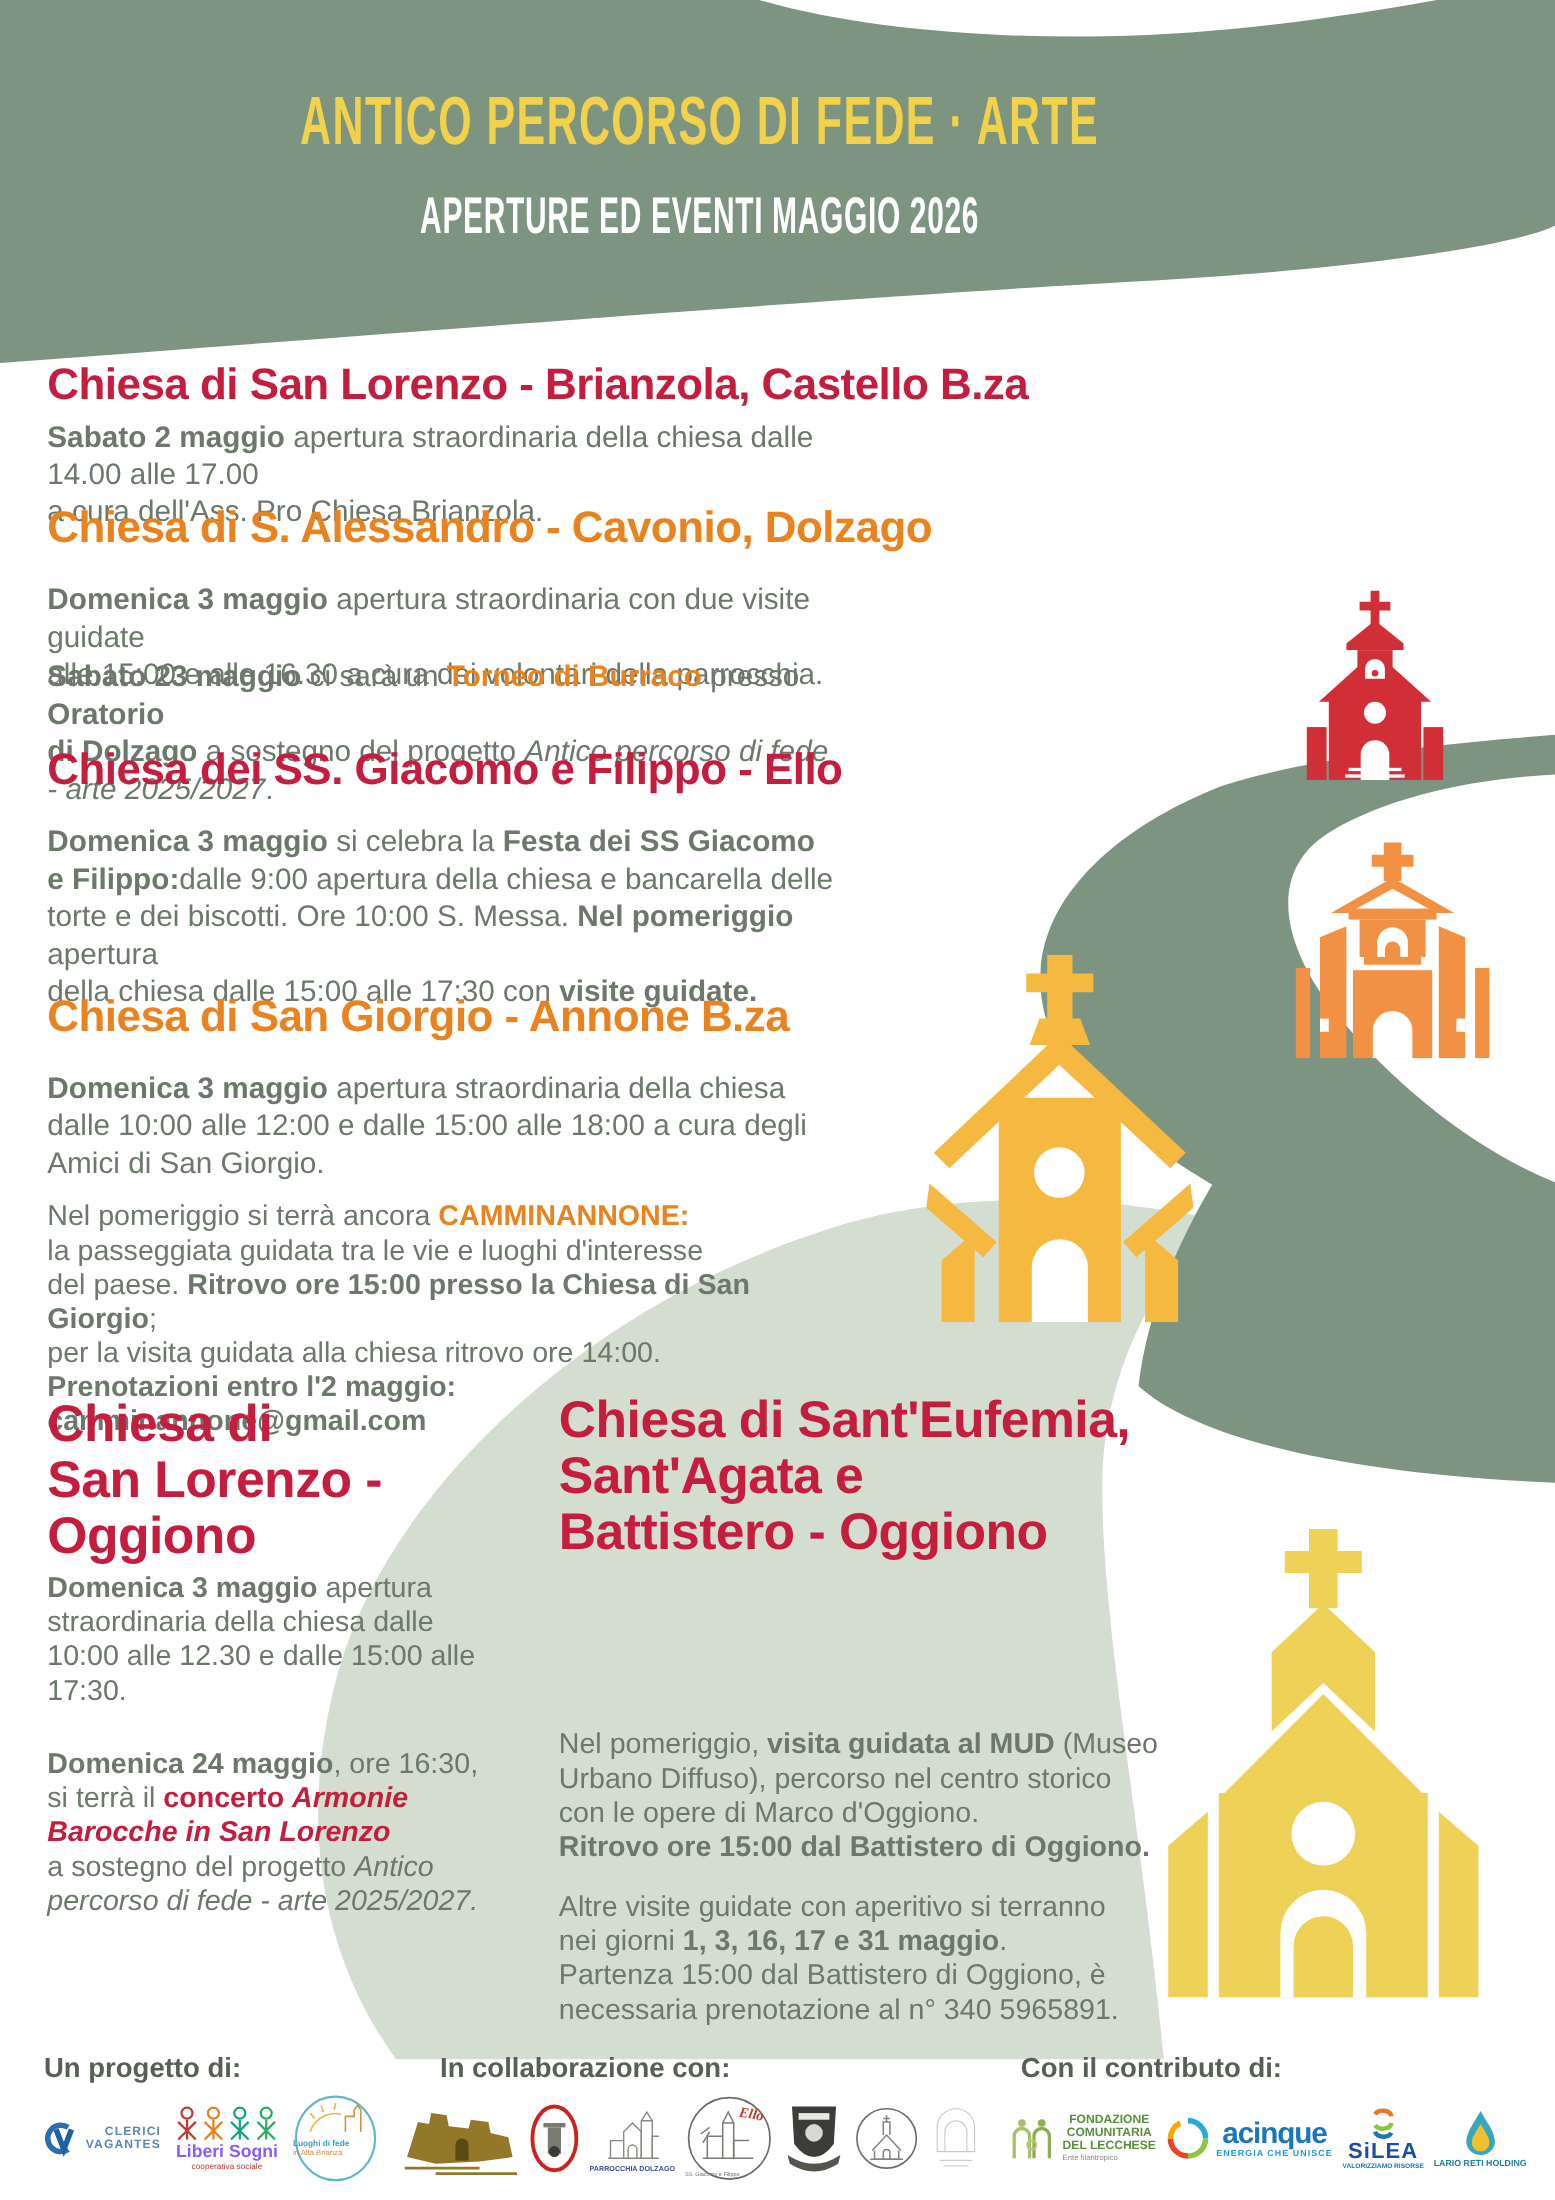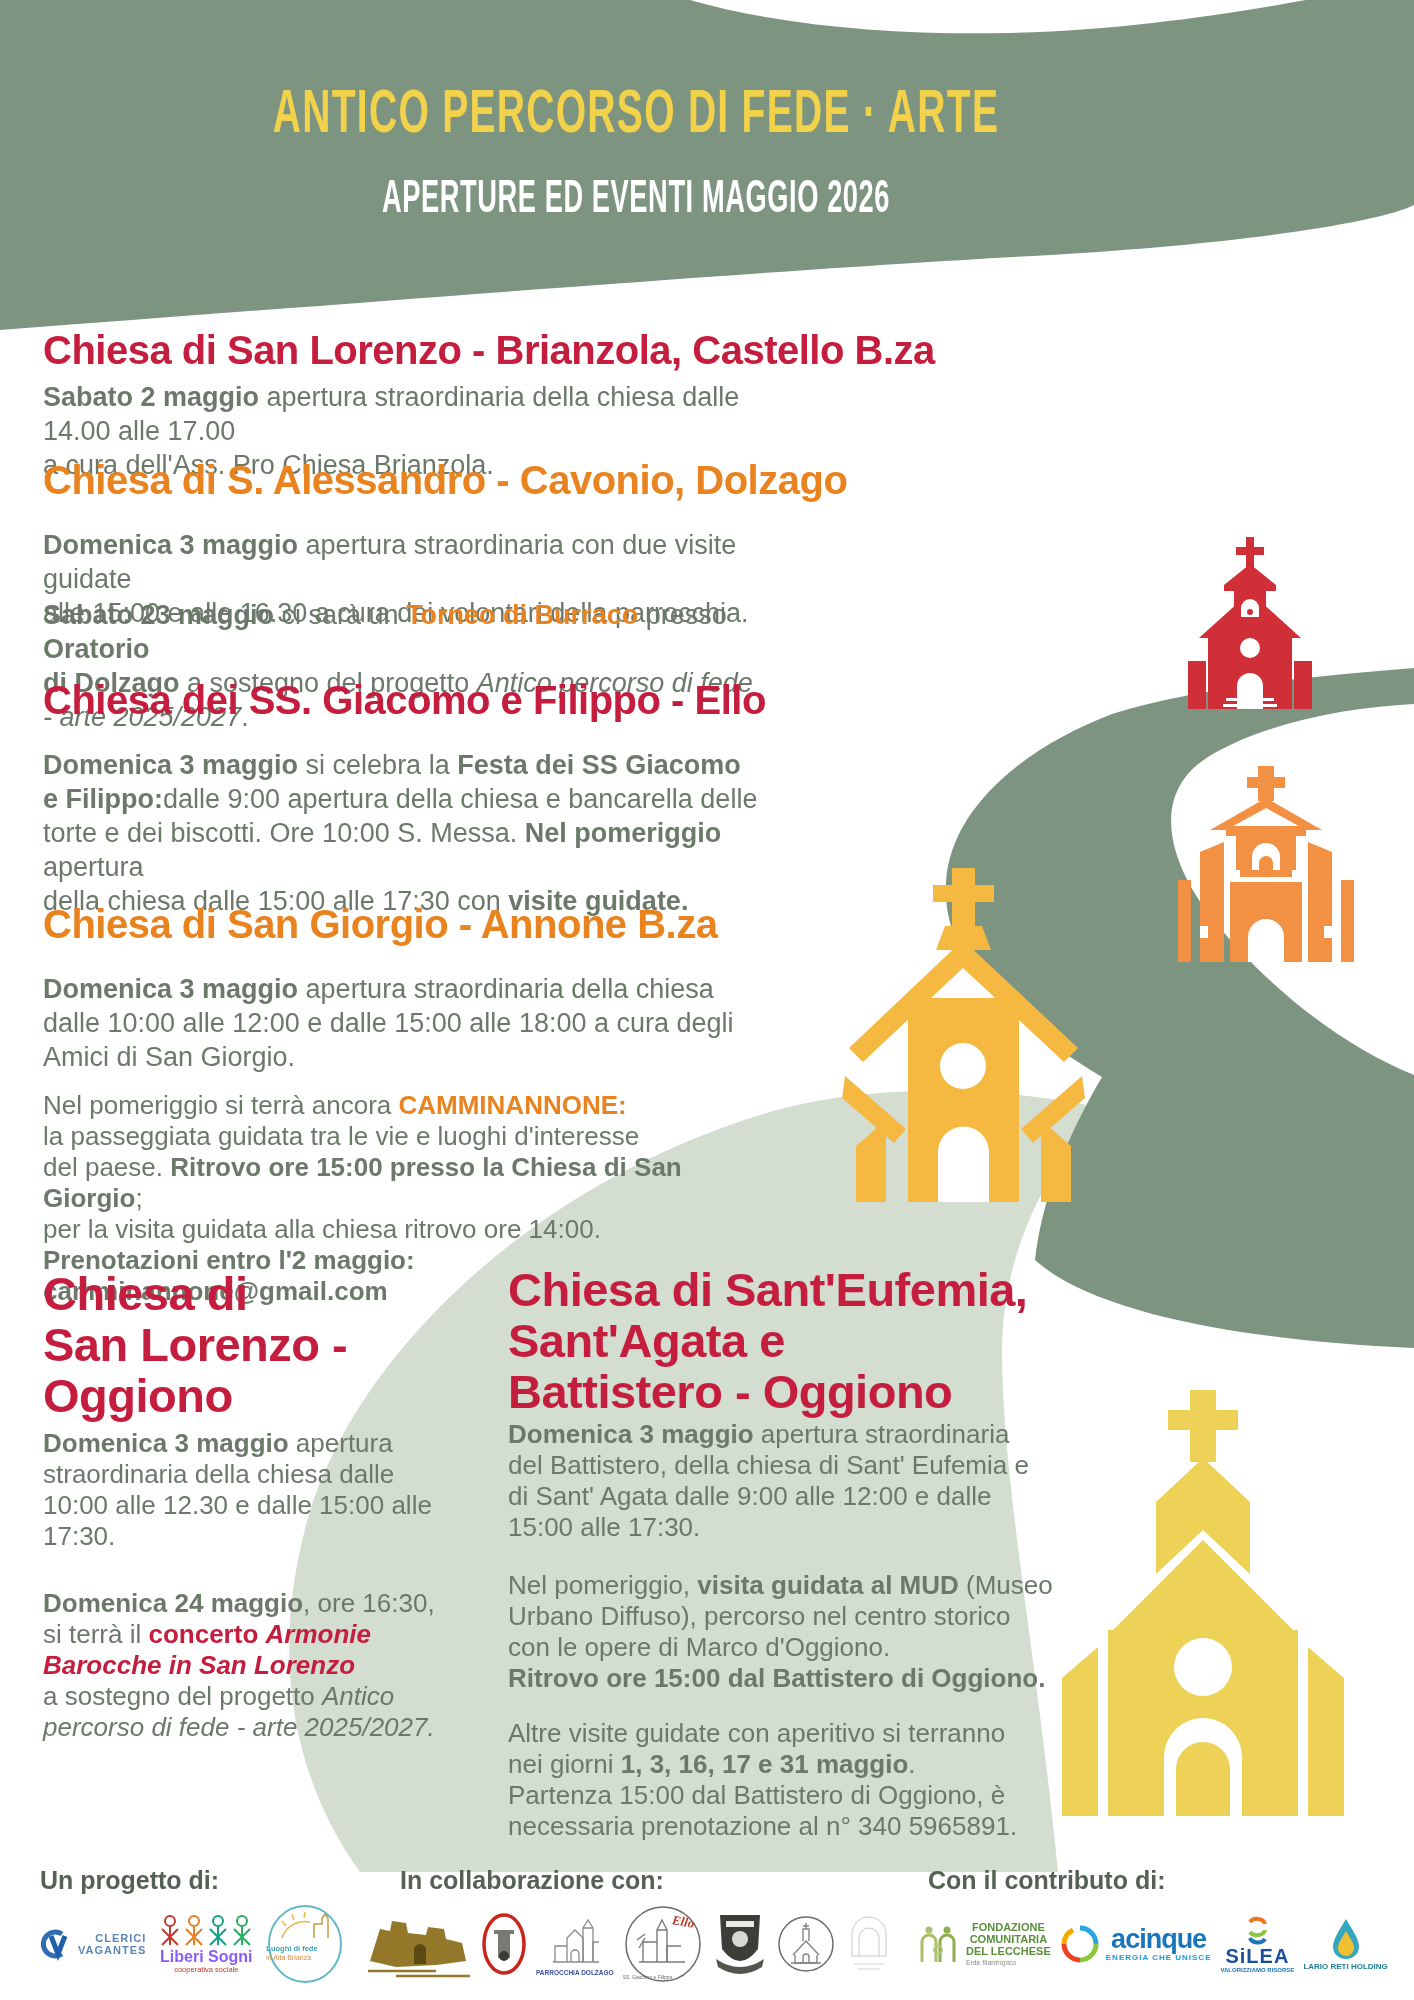--- a/index.html
+++ b/index.html
@@ -171,24 +171,20 @@
 17:30.</span></div>
   <div class="body body-sm" style="left:43px;top:1588px;width:460px"><span class="b">Domenica 24 maggio</span><span>, ore 16:30,
 si terrà il </span><span class="b rd">concerto </span><span class="b i rd">Armonie
 Barocche in San Lorenzo</span><span>
 a sostegno del progetto </span><span class="i">Antico
 percorso di fede - arte 2025/2027.</span></div>
 
   <h2 class="col-title red" style="left:508px;top:1264px">Chiesa di Sant'Eufemia,
 Sant'Agata e
 Battistero - Oggiono</h2>
-  <div class="body body-sm" style="left:508px;top:1419px;width:640px"><span class="b">Domenica 3 maggio</span><span> apertura straordinaria
-del Battistero, della chiesa di Sant' Eufemia e
-di Sant' Agata dalle 9:00 alle 12:00 e dalle
-15:00 alle 17:30.</span></div>
   <div class="body body-sm" style="left:508px;top:1570px;width:640px"><span>Nel pomeriggio, </span><span class="b">visita guidata al MUD</span><span> (Museo
 Urbano Diffuso), percorso nel centro storico
 con le opere di Marco d'Oggiono.
 </span><span class="b">Ritrovo ore 15:00 dal Battistero di Oggiono.</span></div>
   <div class="body body-sm" style="left:508px;top:1718px;width:640px"><span>Altre visite guidate con aperitivo si terranno
 nei giorni </span><span class="b">1, 3, 16, 17 e 31 maggio</span><span>.
 Partenza 15:00 dal Battistero di Oggiono, è
 necessaria prenotazione al n° 340 5965891.</span></div>
 
   <div class="f-label" style="left:40px">Un progetto di:</div>

